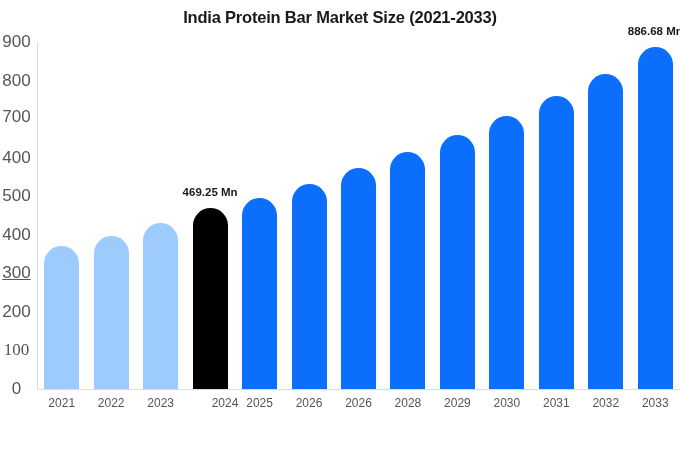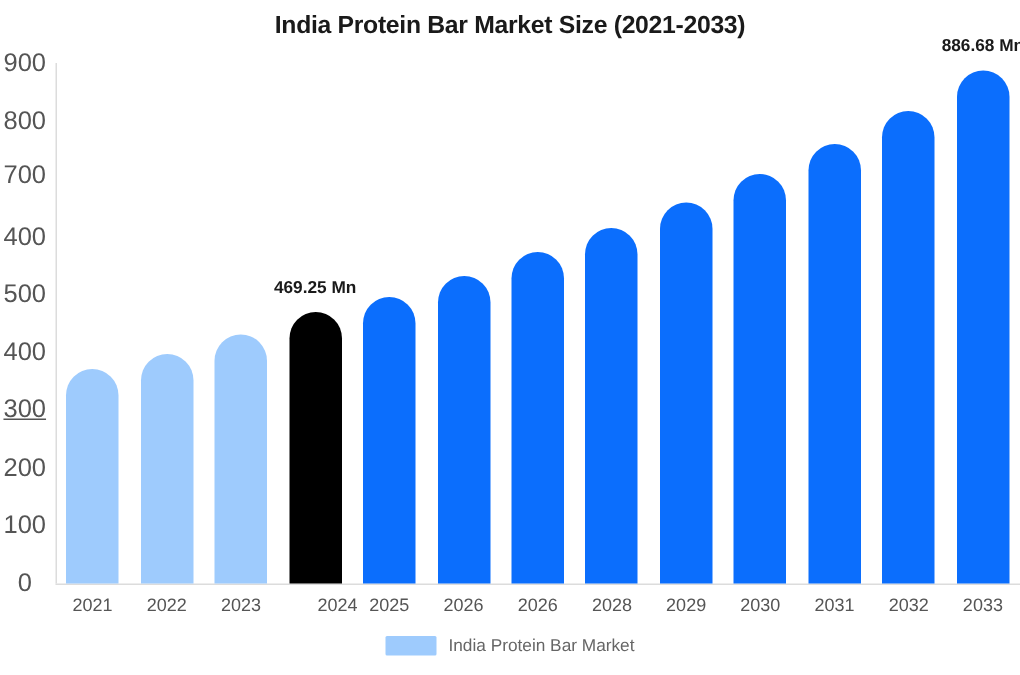--- a/index.html
+++ b/index.html
@@ -136,21 +136,21 @@
 
 <div id="chart-root">
 
   <div class="chart-title">India Protein Bar Market Size (2021-2033)</div>
 
   <div class="y-axis-line"></div>
   <div class="x-axis-line"></div>
 
   <div class="y-ticks" id="y-ticks">
       <div class="y-tick" style="top: 389px;">0</div>
-      <div class="y-tick" style="top: 350.444px;">100</div>
+      <div class="y-tick" style="top: 350.444px; font-family: Liberation Serif, serif;">100</div>
       <div class="y-tick" style="top: 311.889px;">200</div>
       <div class="y-tick" style="top: 273.333px; text-decoration: underline;">300</div>
       <div class="y-tick" style="top: 234.778px;">400</div>
       <div class="y-tick" style="top: 196.222px;">500</div>
       <div class="y-tick" style="top: 157.667px;">400</div>
       <div class="y-tick" style="top: 117px; padding-left: 44px;">700</div>
       <div class="y-tick" style="top: 80.5556px;">800</div>
       <div class="y-tick" style="top: 42px;">900</div>
     </div>
 
@@ -178,18 +178,14 @@
       <div class="x-tick" style="left: 506.885px;">2030</div>
       <div class="bar" title="2031: 760 Mn" style="left: 538.846px; width: 35px; height: 293.022px; background: rgb(11, 110, 253);"></div>
       <div class="x-tick" style="left: 556.346px;">2031</div>
       <div class="bar" title="2032: 817 Mn" style="left: 588.308px; width: 35px; height: 314.999px; background: rgb(11, 110, 253);"></div>
       <div class="x-tick" style="left: 605.808px;">2032</div>
       <div class="bar" title="2033: 886.68 Mn" style="left: 637.769px; width: 35px; height: 341.864px; background: rgb(11, 110, 253);"></div>
       <div class="x-tick" style="left: 655.269px;">2033</div>
       <div class="data-label" style="left: 655.269px; top: 25.1356px;">886.68 Mn</div>
     </div>
 
-  <div class="legend">
-    <span class="legend-swatch" id="legend-swatch" style="background: rgb(158, 203, 253);"></span>
-    <span class="legend-label">India Protein Bar Market</span>
-  </div>
 
 </div>
 
 </body></html>

